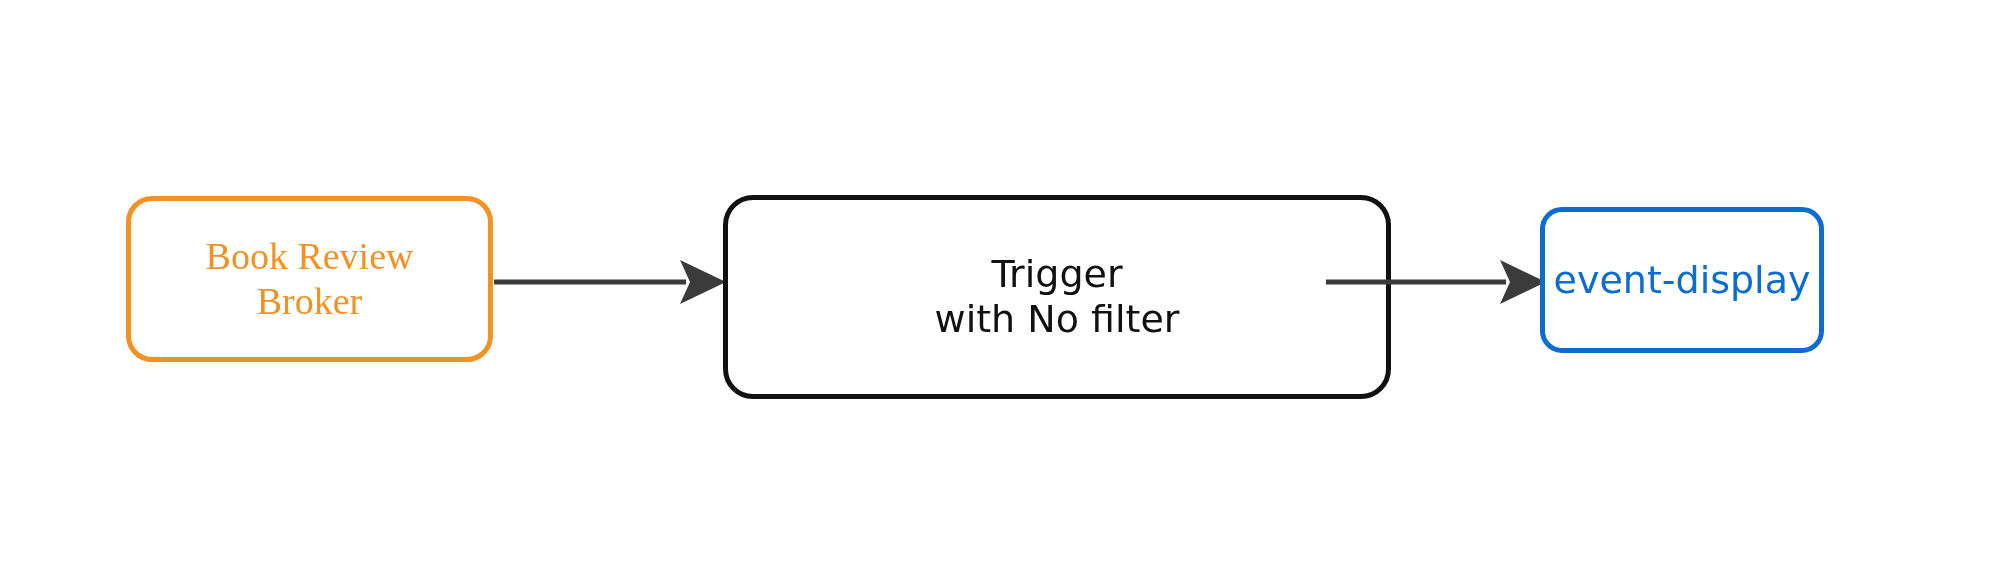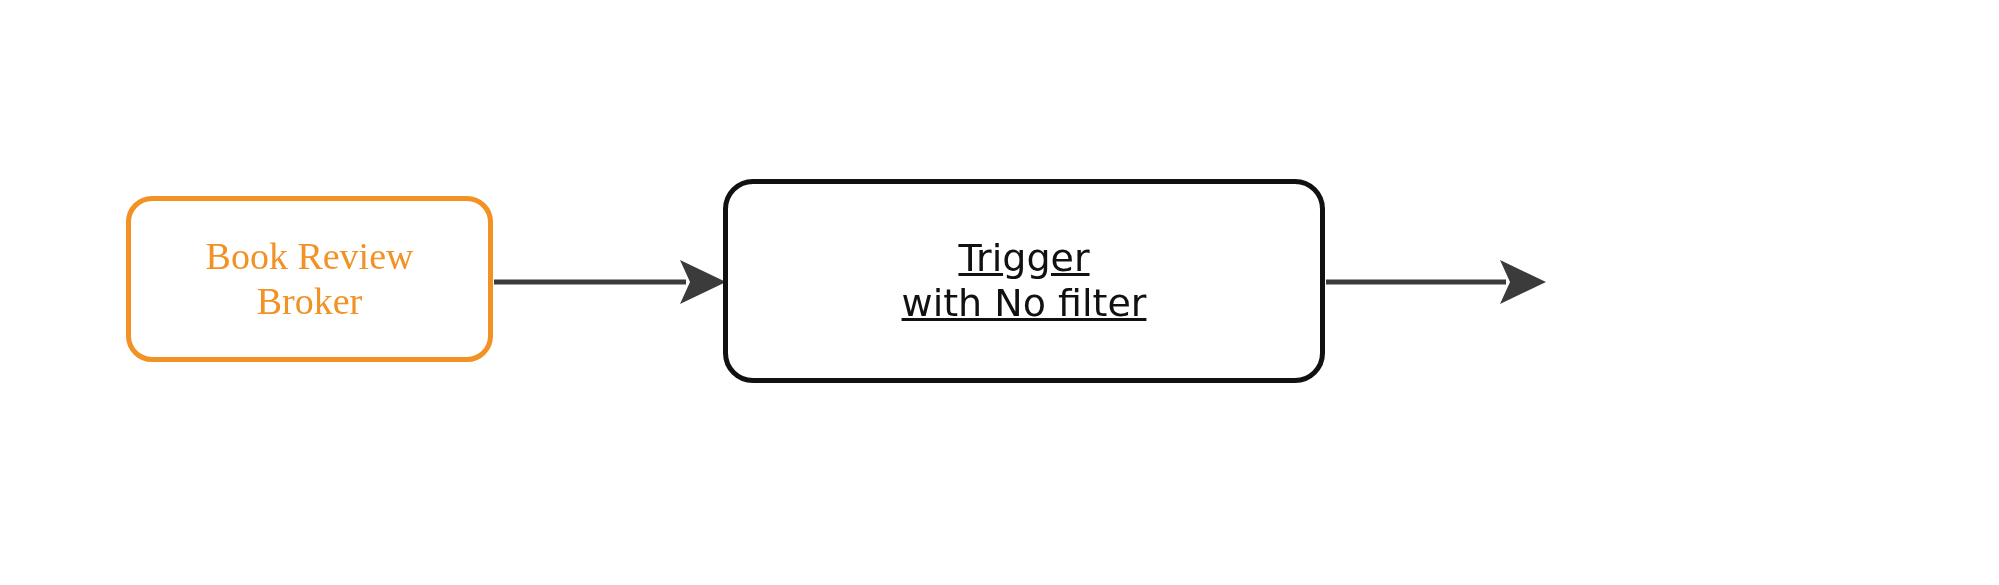--- a/index.html
+++ b/index.html
@@ -38,28 +38,27 @@
     border: 5px solid #f29124;
     border-radius: 26px;
     color: #f29124;
     font-size: 38px;
     font-family: Liberation Serif, serif;
   }
 
   
   #node-trigger {
     left: 723px;
-    top: 179px;
-    width: 602px;
+    top: 195px;
+    width: 668px;
     height: 204px;
     border: 5px solid #111111;
     border-radius: 30px;
     color: #111111;
     font-size: 38px;
-    text-decoration: underline;
   }
 
   
   #node-sink {
     left: 1540px;
     top: 207px;
     width: 284px;
     height: 146px;
     border: 5px solid #0c6dce;
     border-radius: 22px;
@@ -109,14 +108,17 @@
   <div class="node" id="node-trigger">
     <span class="node-label">Trigger
 with No filter</span>
   </div>
 
   <svg class="edge" id="edge-trigger-sink" viewBox="0 0 228 64">
     <line x1="4" y1="32" x2="184" y2="32" stroke="#3b3b3b" stroke-width="5"></line>
     <polygon points="178,10 224,32 178,54 188,32" fill="#3b3b3b"></polygon>
   </svg>
 
+  <div class="node" id="node-sink">
+    <span class="node-label">event-display</span>
+  </div>
 
 </div>
 
 </body></html>

